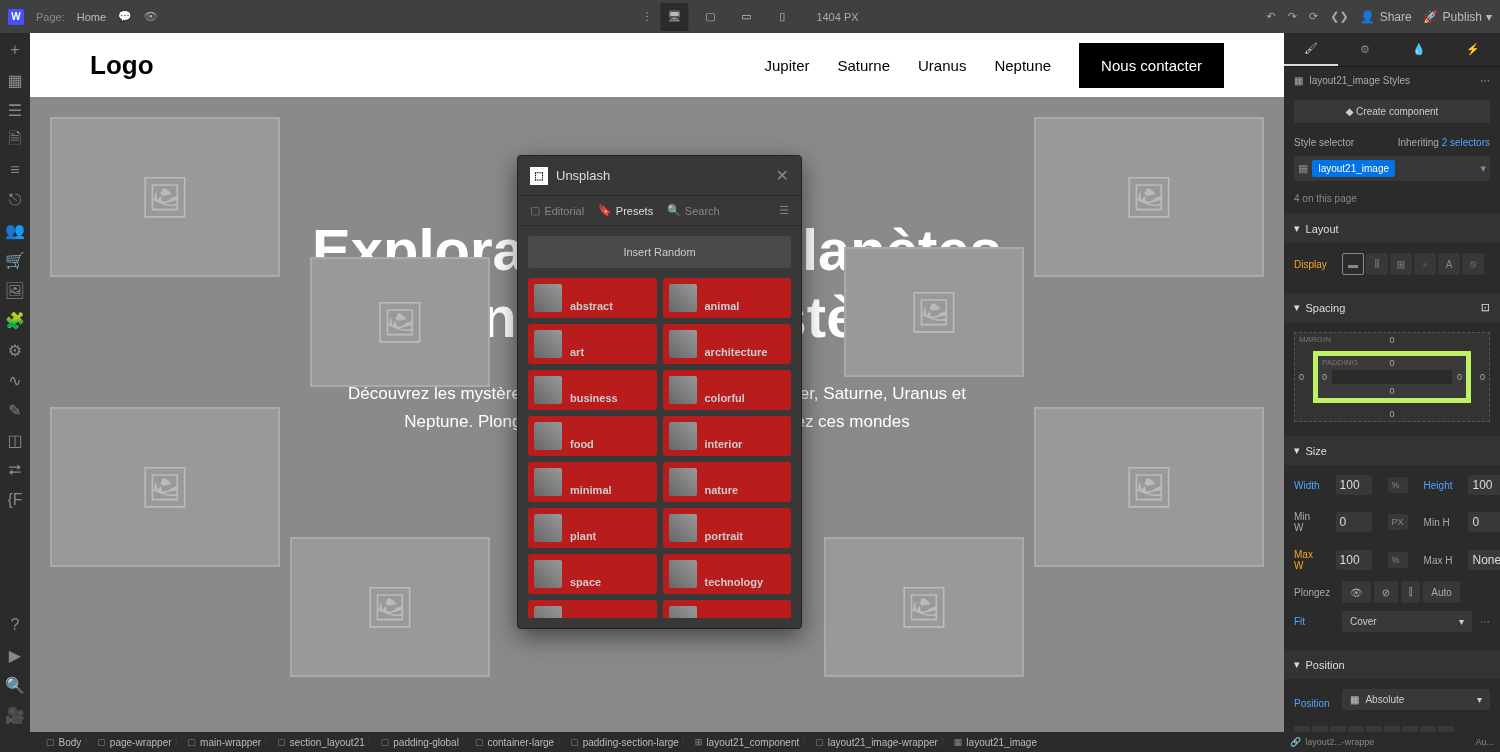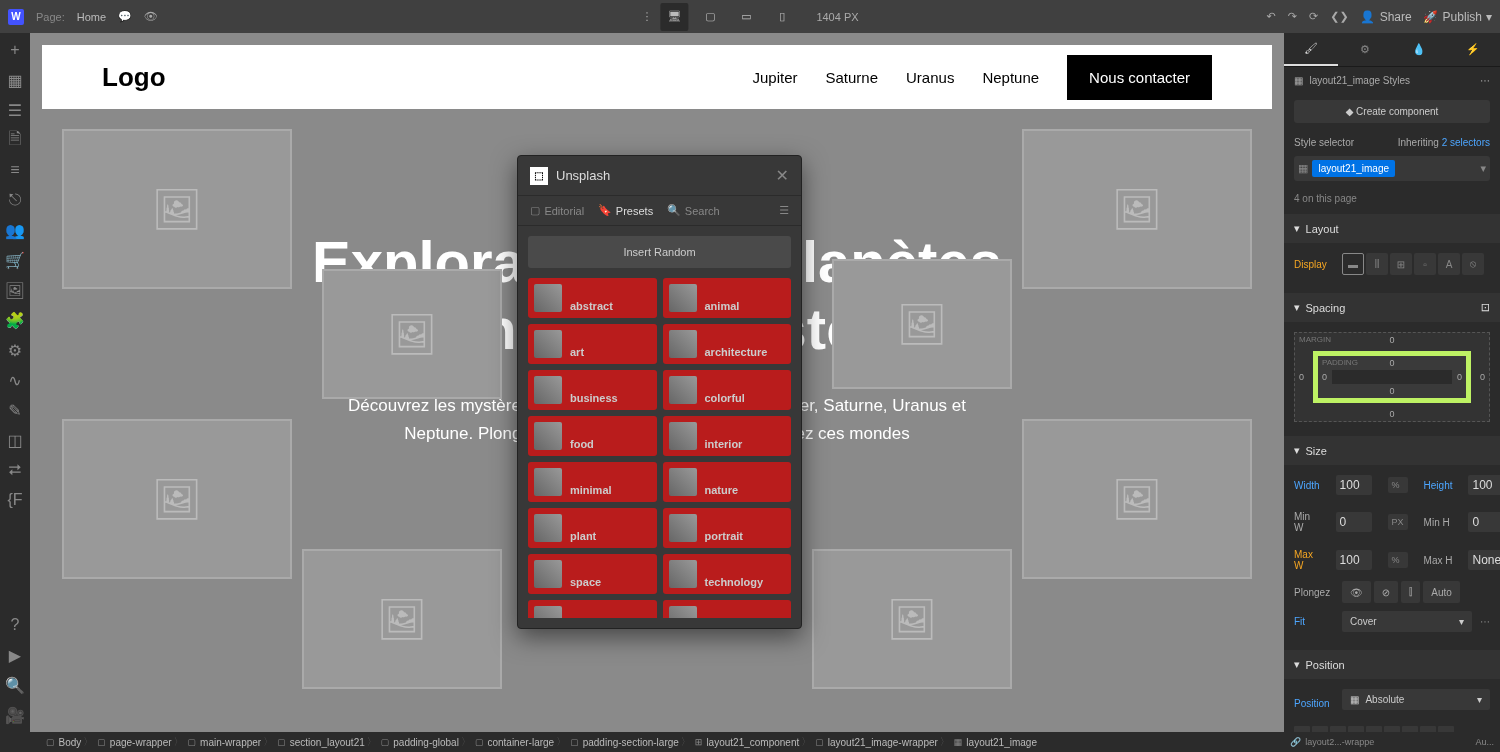--- a/index.html
+++ b/index.html
@@ -17,21 +17,21 @@
     .topbar-right { display: flex; align-items: center; gap: 12px; }
     .topbar-icon { cursor: pointer; color: #aaa; }
     .share-btn, .publish-btn { display: flex; align-items: center; gap: 4px; cursor: pointer; font-size: 12px; }
     
     
     .left-sidebar { position: absolute; left: 0; top: 33px; width: 30px; bottom: 20px; background: #2b2b2b; display: flex; flex-direction: column; align-items: center; padding: 8px 0; gap: 12px; }
     .left-sidebar .sb-icon { width: 18px; height: 18px; display: flex; align-items: center; justify-content: center; color: #888; cursor: pointer; }
     
     
     .canvas { position: absolute; left: 30px; top: 33px; right: 216px; bottom: 20px; background: #8a8a8a; overflow: hidden; }
-    .page-content { background: #ffffff; margin: 12px; }
+    .page-content { background: #ffffff; margin: 0; }
     .nav-header { height: 64px; display: flex; align-items: center; justify-content: space-between; padding: 0 60px; background: white; }
     .logo-text { font-size: 26px; font-weight: 700; color: #000; }
     .nav-links { display: flex; gap: 28px; align-items: center; }
     .nav-link { color: #000; font-size: 15px; cursor: pointer; }
     .cta-button { background: #000; color: white; padding: 14px 22px; font-size: 15px; font-weight: 500; cursor: pointer; }
     
     .hero-section { position: relative; background: #8a8a8a; padding: 80px 40px 120px; text-align: center; min-height: 620px; }
     .hero-title { font-size: 58px; font-weight: 700; color: white; line-height: 1.15; max-width: 760px; margin: 40px auto 30px; }
     .hero-text { font-size: 17px; color: white; max-width: 680px; margin: 30px auto; line-height: 1.6; }
     

